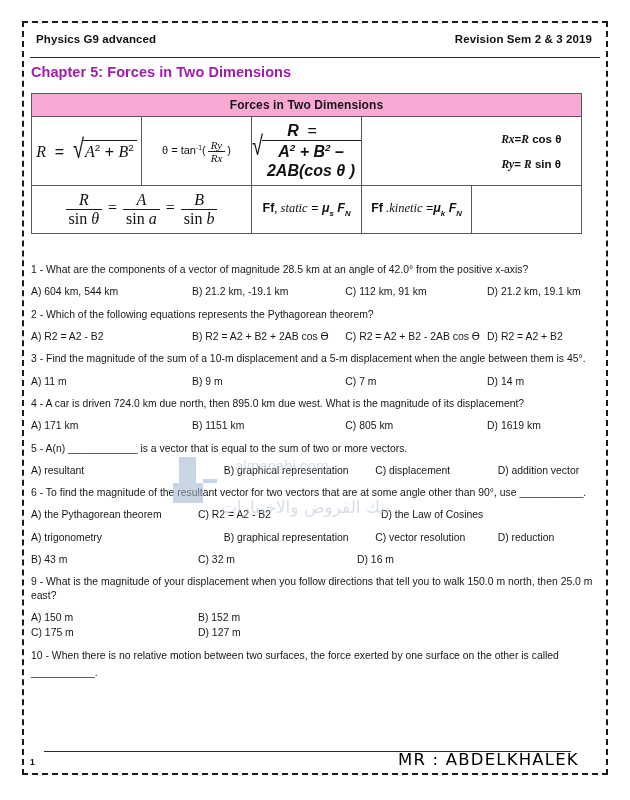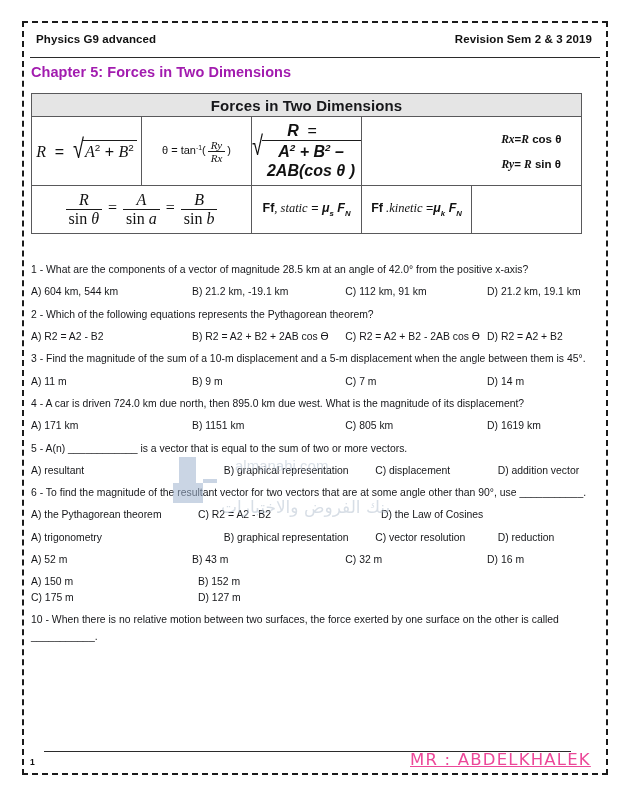--- a/index.html
+++ b/index.html
@@ -76,23 +76,23 @@
     border-collapse: collapse;
     table-layout: fixed;
   }
   .formula-table td {
     border: 1px solid #59595b;
     padding: 0;
     vertical-align: middle;
     text-align: center;
   }
   .ft-head {
-    background: #e5e5e5;
+    background: #f9a8d4;
     height: 22px;
-    font-size: 15px;
+    font-size: 12px;
     font-weight: bold;
     color: #16171a;
     letter-spacing: 0.1px;
   }
   .row-a td { height: 68px; }
   .row-b td { height: 47px; }
 
   
   .mathi { font-family: "Liberation Serif", serif; font-style: italic; }
   .mathb { font-family: "Liberation Sans", sans-serif; font-weight: bold; }
@@ -189,27 +189,26 @@
   }
   .page-num {
     position: absolute;
     left: 30px;
     top: 757px;
     font-size: 8.5px;
     font-weight: bold;
   }
   .teacher-name {
     position: absolute;
-    left: 410px;
+    left: 398px;
     top: 750px;
     font-size: 16.5px;
     font-family: "DejaVu Sans", sans-serif;
     letter-spacing: 1.2px;
-    color: #ec4899;
-    text-decoration: underline;
+    color: #000000;
   }
 </style>
 </head>
 <body>
 
 <div class="page">
 
   <div class="crop-border"></div>
 
   <div class="doc-header">
@@ -328,26 +327,26 @@
     </div>
 
     <div class="q-opts cols4w">
       <span class="opt">A) trigonometry</span>
       <span class="opt">B) graphical representation</span>
       <span class="opt">C) vector resolution</span>
       <span class="opt">D) reduction</span>
     </div>
 
     <div class="q-opts cols4">
-      <span class="opt">A) 52 m</span>
       <span class="opt">B) 43 m</span>
       <span class="opt">C) 32 m</span>
       <span class="opt">D) 16 m</span>
     </div>
 
+    <p class="q-stem">9 - What is the magnitude of your displacement when you follow directions that tell you to walk 150.0 m north, then 25.0 m east?</p>
     <div class="q-opts cols2 stack2">
       <span class="opt">A) 150 m</span>
       <span class="opt">B) 152 m</span>
     </div>
     <div class="q-opts cols2">
       <span class="opt">C) 175 m</span>
       <span class="opt">D) 127 m</span>
     </div>
 
     <p class="q-stem" style="margin-bottom:4px;">10 - When there is no relative motion between two surfaces, the force exerted by one surface on the other is called</p>

